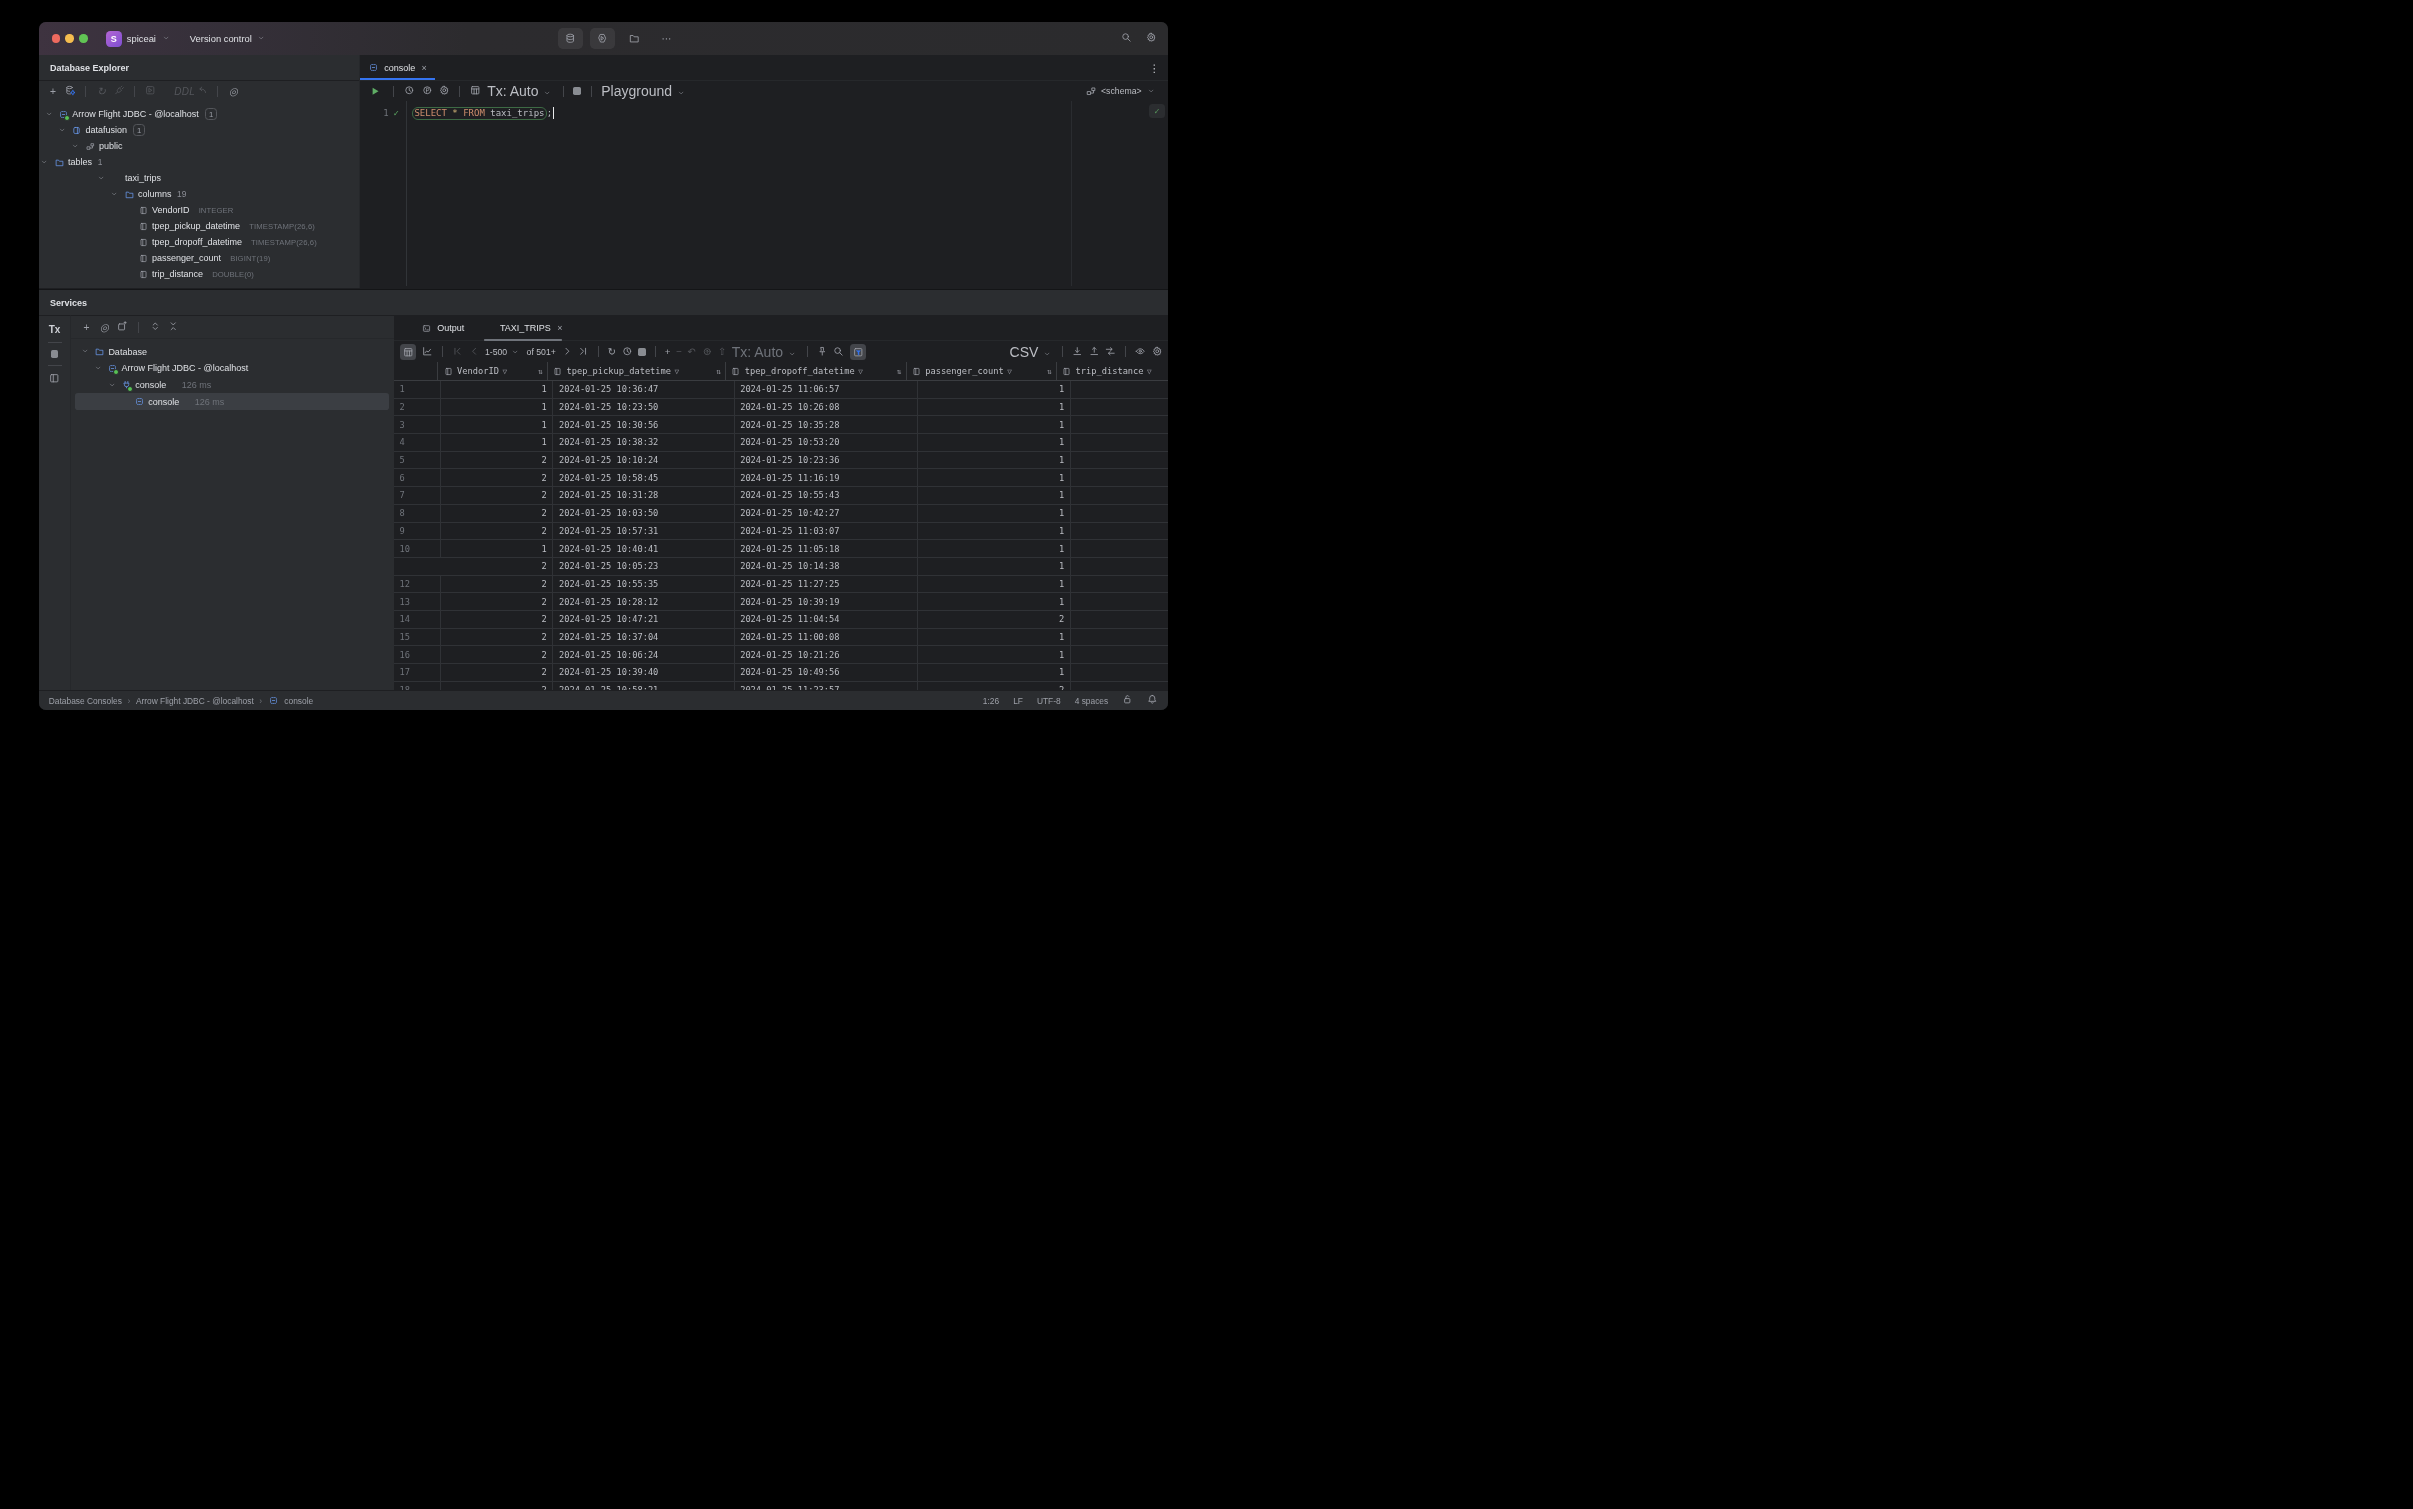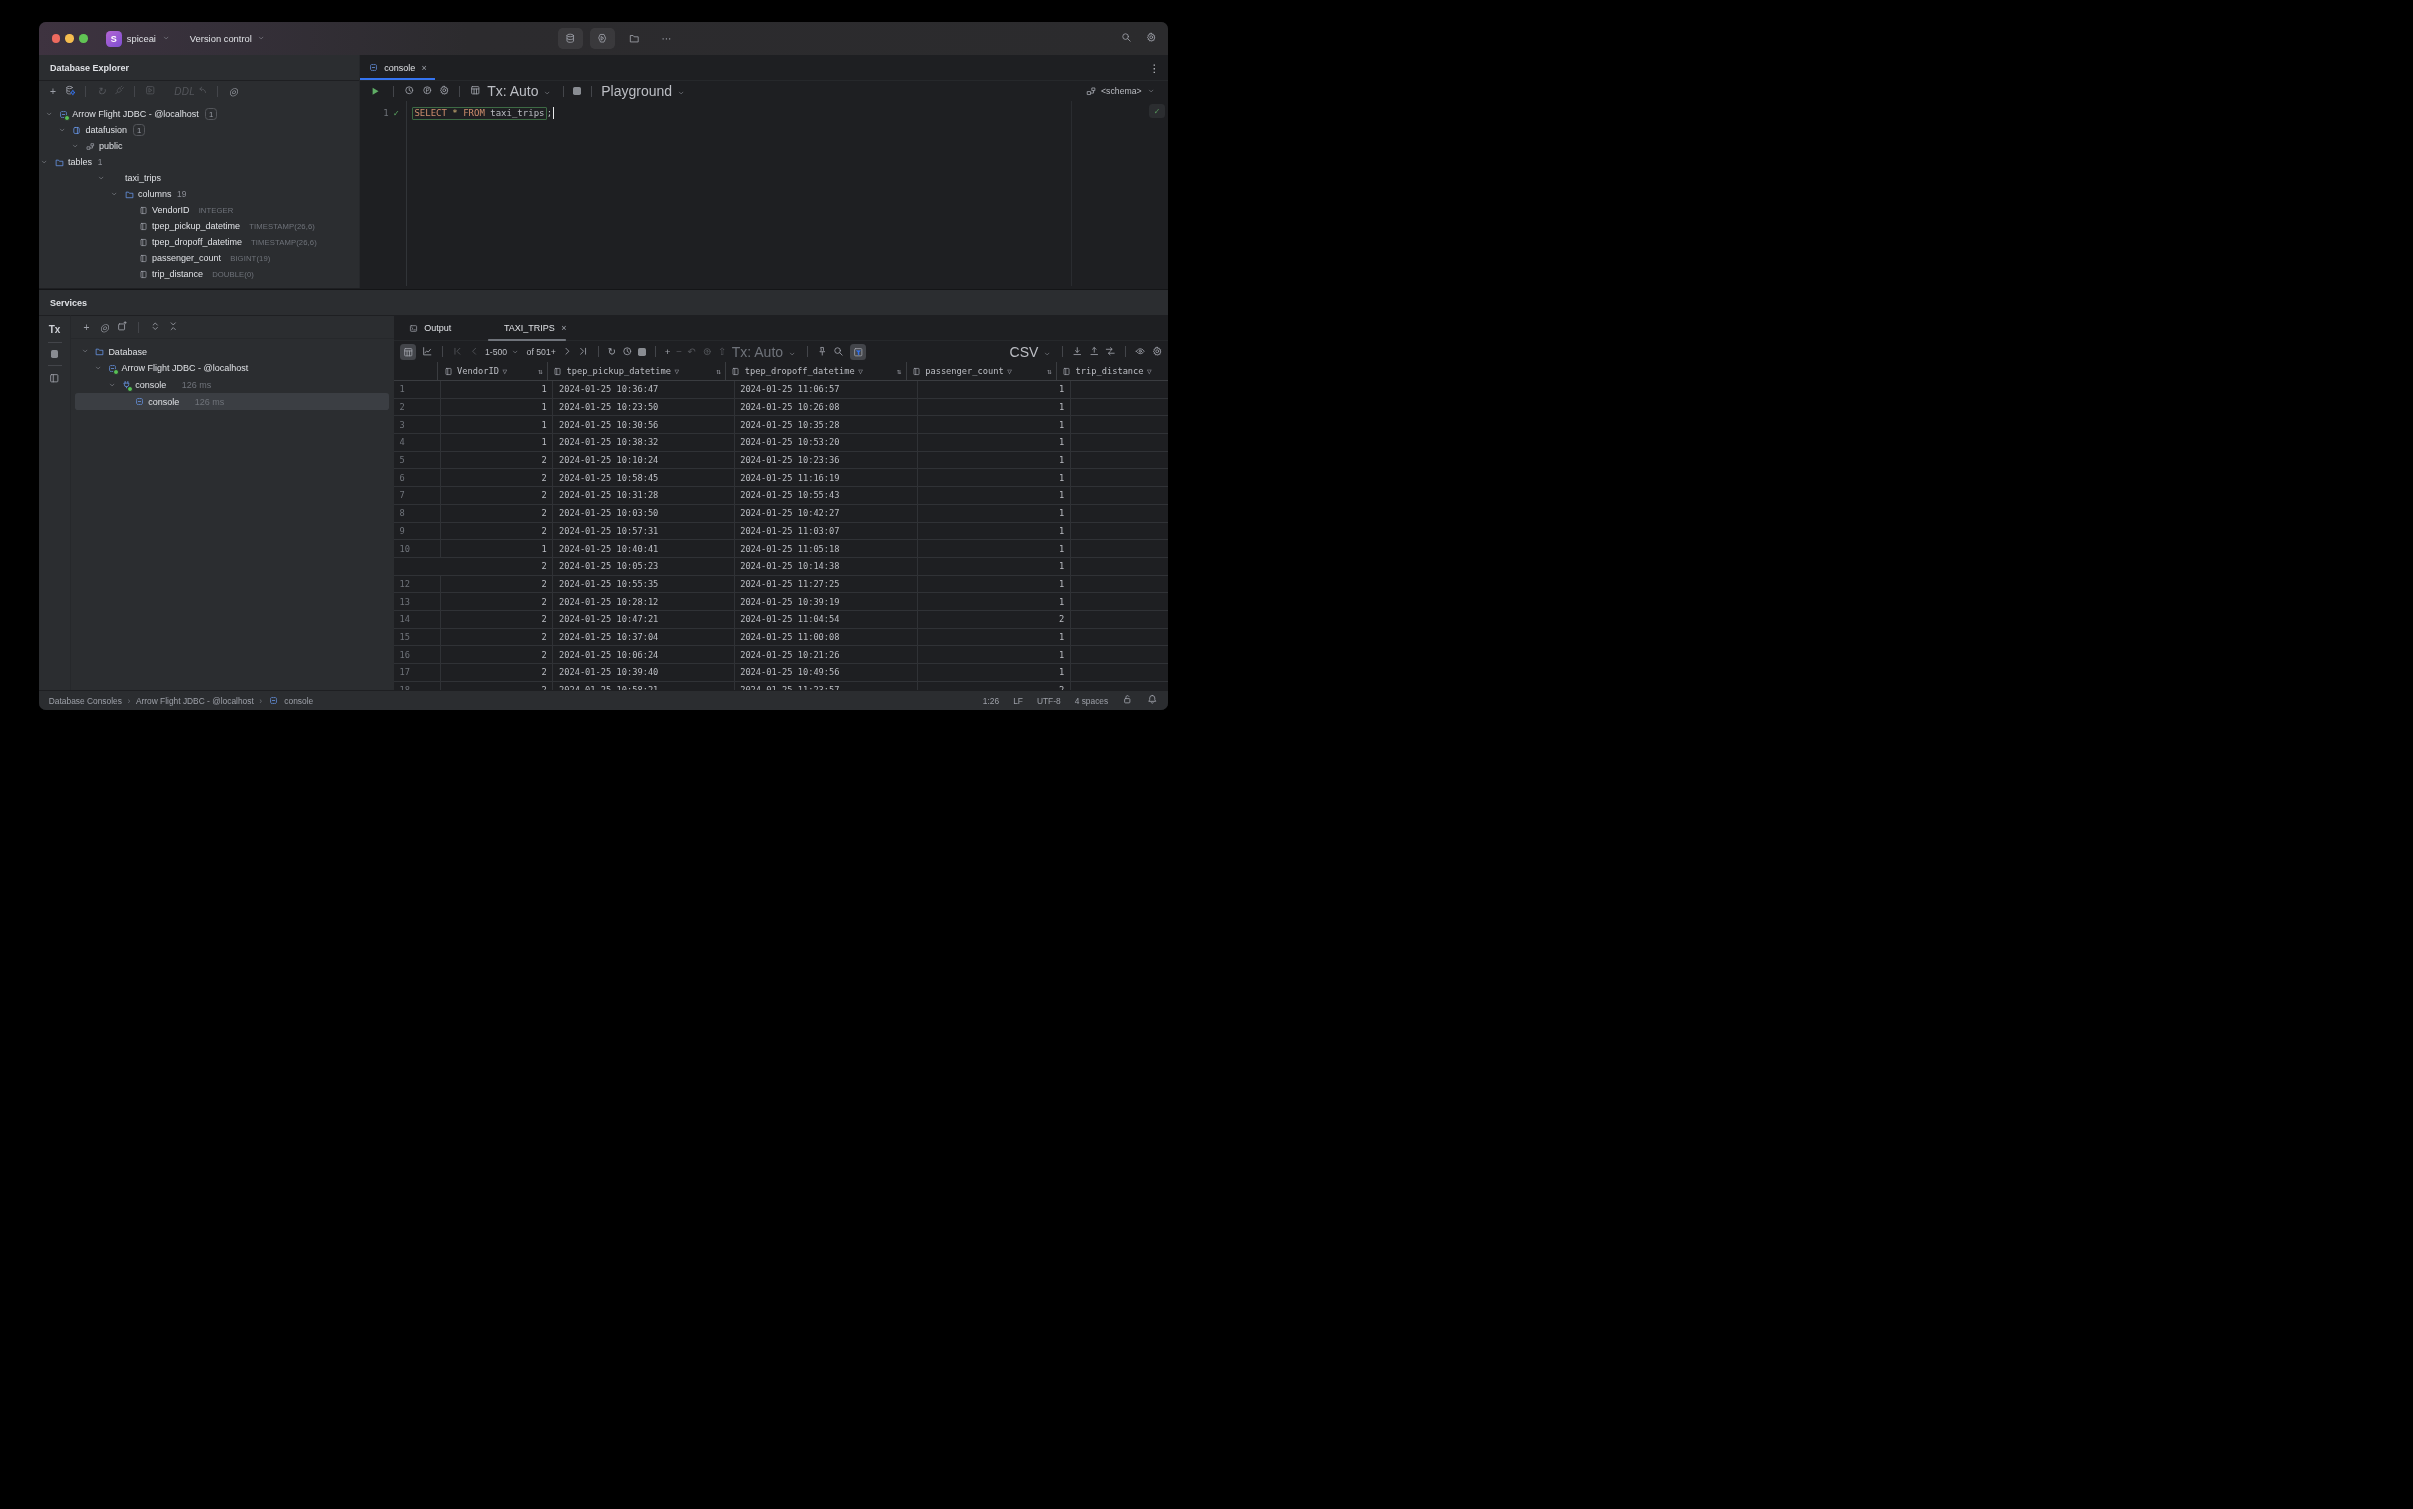--- a/index.html
+++ b/index.html
@@ -60,21 +60,21 @@
   .ed-toolbar{height:20px;display:flex;align-items:center;gap:6.3px;padding:0 7px;}
   .tool-label{display:flex;align-items:flex-end;gap:3.5px;color:#bcbec4;font-size:14px;}
   .tool-label.dis{color:#6f737a;}
   .ed-toolbar .spacer,.res-toolbar .spacer{flex:1;}
   .schema-sel{display:flex;align-items:center;gap:4.2px;color:#bcbec4;font-size:8.7px;margin-right:4.2px;}
   .ed-body{position:relative;height:185px;font-family:"DejaVu Sans Mono",monospace;font-size:9px;}
   .guide{position:absolute;left:711px;top:0;bottom:0;width:0.7px;background:#2a2c30;}
   .gutter-line{position:absolute;left:0;top:7px;width:39px;display:flex;justify-content:flex-end;align-items:center;gap:4.9px;color:#6f737a;}
   .gutter-border{position:absolute;left:46px;top:0;bottom:0;width:0.7px;background:#313438;}
   .code-line{position:absolute;left:52px;top:5.6px;display:flex;align-items:center;}
-  .stmt-box{border:0.7px solid #3d6a44;border-radius:1px;padding:0.7px 1.4px;display:inline-block;}
+  .stmt-box{border:0.7px solid #3d6a44;border-radius:6px;padding:0.7px 1.4px;display:inline-block;}
   .kw{color:#cf8e6d;}.star{color:#d5b778;}.idt{color:#bcbec4;}.semi{color:#bcbec4;}
   .caret{display:inline-block;width:1px;height:12px;background:#e8e9eb;vertical-align:middle;margin-left:0.7px;}
   .ok-widget{position:absolute;right:3.5px;top:2.8px;width:15.3px;height:14px;border-radius:3.5px;background:#2b2d30;
              display:flex;align-items:center;justify-content:center;color:#57965c;font-size:9px;}
   .green-check{color:#5fad65;font-size:9px;}
   
   .bottom{position:absolute;left:0;top:267px;right:0;bottom:19px;background:#1e1f22;border-top:0.7px solid #141517;}
   .svc-header{height:25px;background:#2b2d30;display:flex;align-items:center;padding-left:11px;font-weight:bold;}
   .bottom-body{position:absolute;left:0;top:25px;right:0;bottom:0;}
   .side-strip{position:absolute;left:0;top:0;width:31px;bottom:0;background:#2b2d30;border-top:0.7px solid #1e1f22;
@@ -82,21 +82,21 @@
   .side-sep{width:14px;height:0.7px;background:#43454a;}
   .tx-btn{color:#ced0d6;font-size:10px;font-weight:bold;}
   .svc-pane{position:absolute;left:31px;top:0;width:325px;bottom:0;background:#2b2d30;border-top:0.7px solid #1e1f22;border-left:0.7px solid #26282b;}
   .svc-toolbar{height:22px;display:flex;align-items:center;gap:7px;padding-left:9.8px;border-bottom:0.7px solid #26282b;}
   .svc-tree{padding-top:4.2px;}
   .svc-row{height:16.7px;display:flex;align-items:center;gap:3.5px;margin:0 7px 0 4.2px;padding-left:4.2px;border-radius:2.8px;white-space:nowrap;}
   .svc-row.sel{background:#3b3e43;}
   .time{color:#6f737a;margin-left:12px;}
   
   .results{position:absolute;left:355px;top:0;right:0;bottom:0;background:#1e1f22;border-top:0.7px solid #1e1f22;}
-  .res-tabs{height:24.4px;display:flex;align-items:center;padding-left:6px;gap:20px;}
+  .res-tabs{height:24.4px;display:flex;align-items:center;padding-left:19px;gap:3px;}
   .res-toolbar{height:21px;display:flex;align-items:center;gap:5.6px;padding:0 5.6px;border-top:0.7px solid #26282b;}
   .tool-ic-box{width:16.7px;height:15.3px;border-radius:3.5px;display:flex;align-items:center;justify-content:center;}
   .tool-ic-box.on{background:#43454a;}
   .pag{display:flex;align-items:center;gap:2.8px;color:#bcbec4;font-size:8.7px;}
   .grid{position:absolute;left:0;top:46px;right:0;bottom:0;overflow:hidden;
         font-family:"DejaVu Sans Mono",monospace;font-size:8.7px;color:#bcbec4;}
   .g-head{display:flex;height:18px;border-bottom:0.7px solid #3a3c40;}
   .g-hcell{display:flex;align-items:center;gap:3.5px;padding:0 4.2px;border-right:0.7px solid #3a3c40;overflow:hidden;}
   .g-hcell .nm{white-space:nowrap;}
   .g-fun{color:#8c8e96;font-size:7.7px;}

